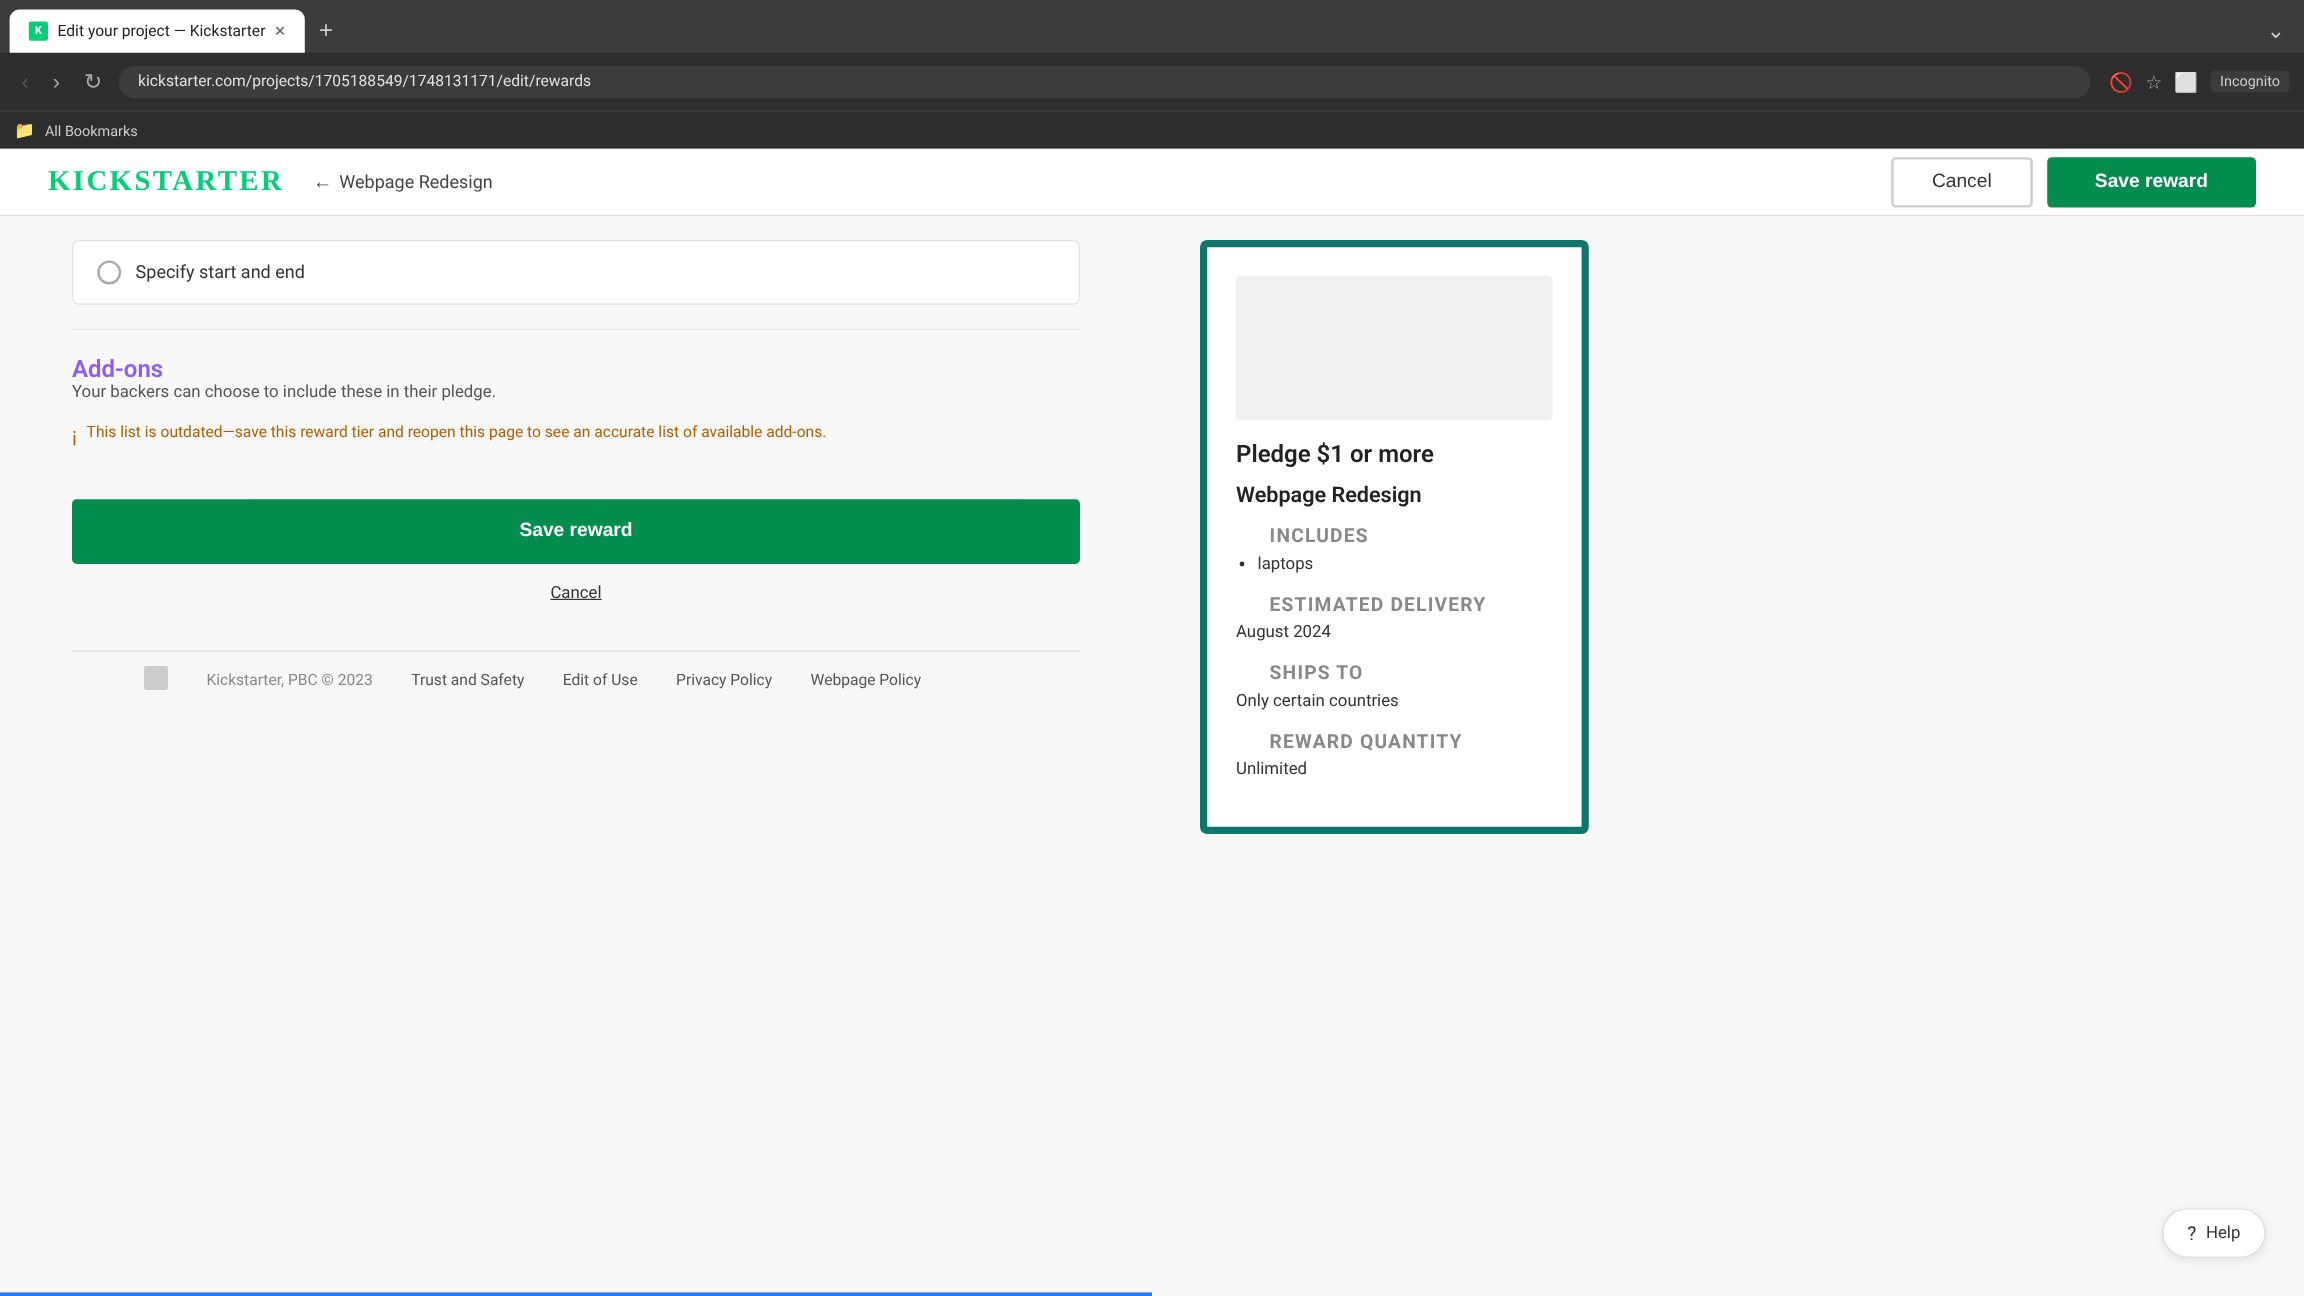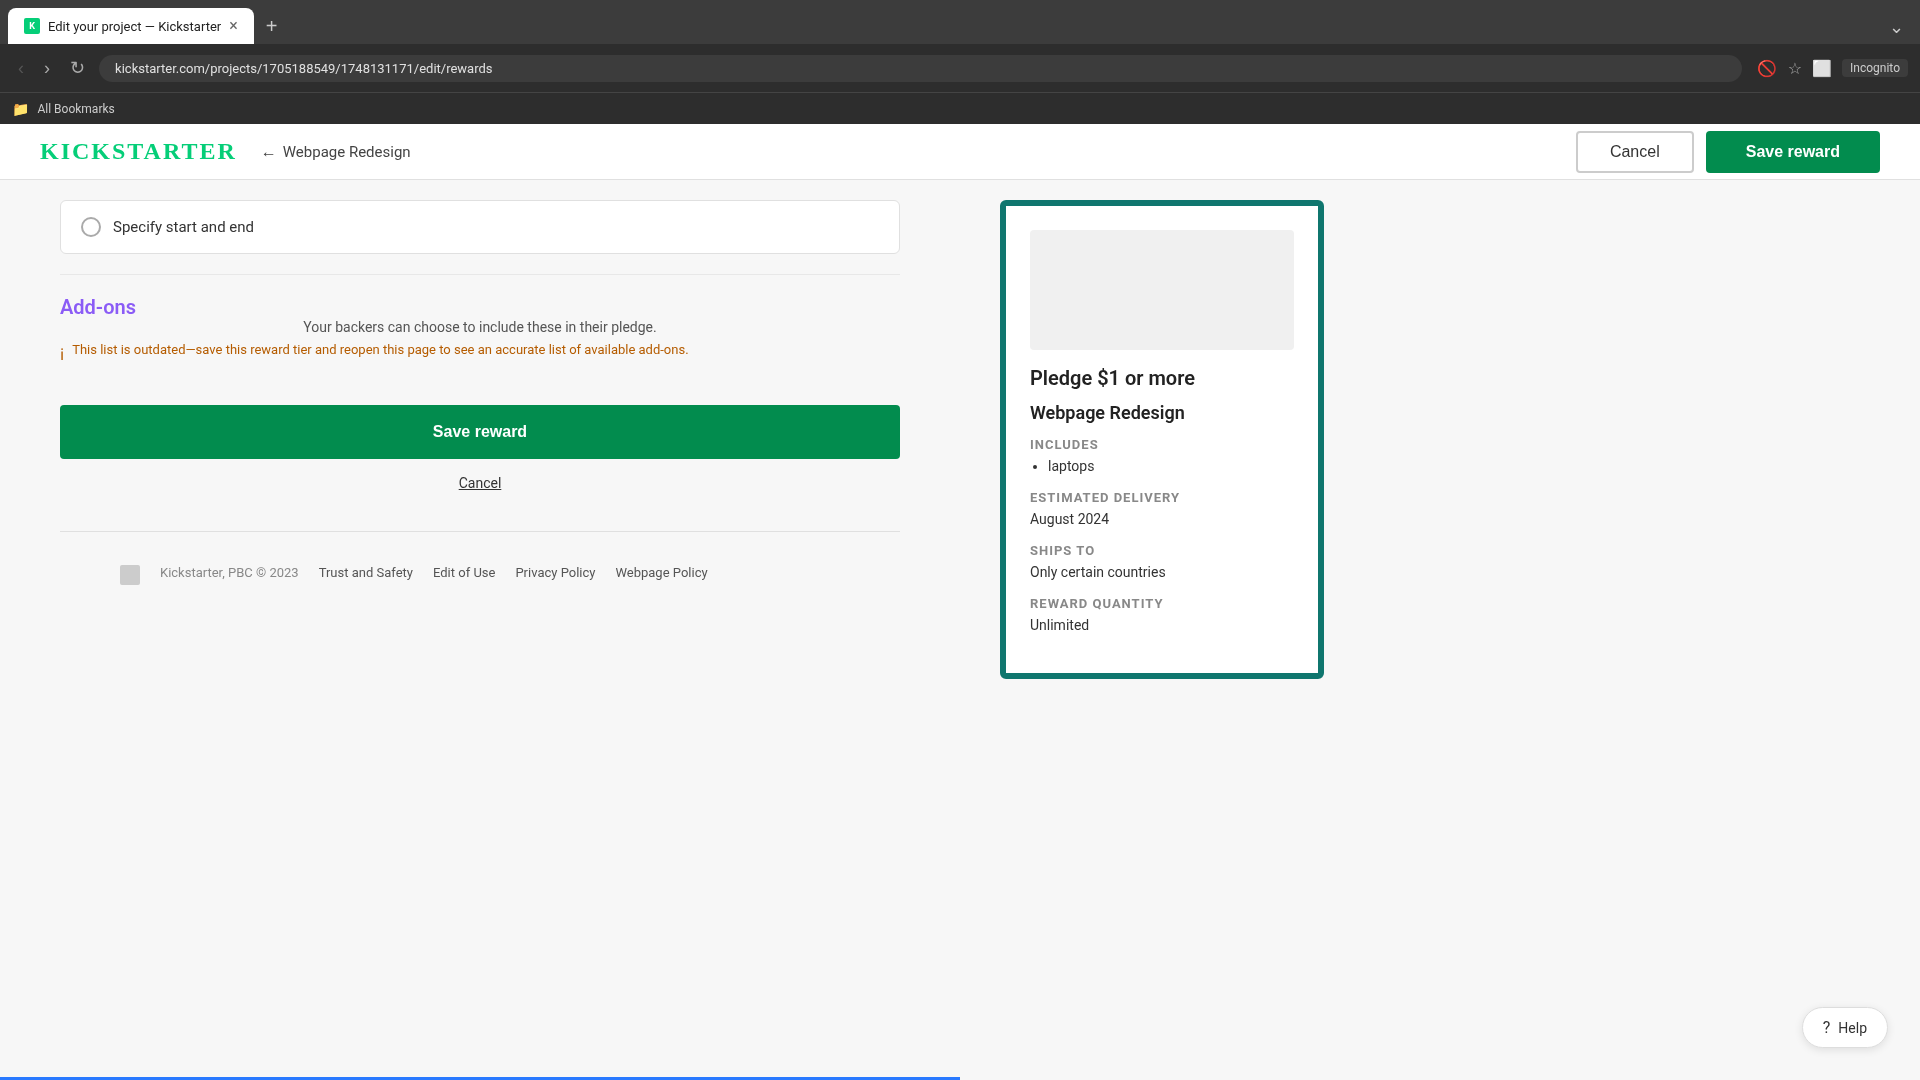--- a/index.html
+++ b/index.html
@@ -46,40 +46,40 @@
 
     
     .radio-option { display: flex; align-items: center; gap: 12px; border: 1px solid #e0e0e0; border-radius: 6px; padding: 16px 20px; margin: 20px 0; background: #fff; cursor: pointer; }
     .radio-circle { width: 20px; height: 20px; border-radius: 50%; border: 2px solid #aaa; background: #fff; flex-shrink: 0; }
     .radio-label { font-size: 15px; color: #333; }
 
     .divider { border: none; border-top: 1px solid #e8e8e8; margin: 20px 0; }
 
     
     .section-title { font-size: 20px; font-weight: 600; color: #8b5cf6; }
-    .section-desc { font-size: 14px; color: #555; margin-bottom: 7px; text-align: center; }
+    .section-desc { font-size: 14px; color: #555; margin-bottom: 18px; }
     .warning-box { display: flex; align-items: flex-start; gap: 8px; color: #b55c00; font-size: 13px; margin-bottom: 20px; }
     .warning-icon { font-size: 16px; margin-top: 1px; flex-shrink: 0; }
 
     
     .save-reward-form-btn { background: #028c4e; color: #fff; border: none; border-radius: 4px; padding: 18px; font-size: 16px; font-weight: 600; cursor: pointer; width: 100%; margin-top: 20px; }
     .cancel-form-link { display: block; text-align: center; color: #333; font-size: 14px; text-decoration: underline; margin-top: 16px; cursor: pointer; }
 
     
     .preview-sidebar { width: 324px; margin: 20px 40px; background: #fff; border: 6px solid #0f766e; border-radius: 6px; padding: 24px; height: fit-content; }
     .preview-empty { background: #f0f0f0; height: 120px; border-radius: 4px; margin-bottom: 16px; }
     .pledge-amount { font-size: 20px; font-weight: 600; color: #222; margin-bottom: 12px; }
     .reward-title { font-size: 18px; font-weight: 600; color: #222; margin-bottom: 14px; }
-    .preview-label { font-size: 13px; font-weight: 700; color: #888; letter-spacing: 1px; text-transform: uppercase; margin-bottom: 6px; }
+    .preview-label { font-size: 16px; font-weight: 700; color: #888; letter-spacing: 1px; text-transform: uppercase; margin-bottom: 6px; margin-left: 28px; }
     .preview-value { font-size: 14px; color: #333; margin-bottom: 16px; }
     .preview-value ul { list-style: disc; padding-left: 18px; }
     .preview-value li { font-size: 14px; color: #333; }
 
     
-    .footer { background: #f7f7f7; border-top: 1px solid #e0e0e0; padding: 33px 60px; display: flex; align-items: flex-start; gap: 20px; margin-top: 40px; }
+    .footer { background: #f7f7f7; border-top: 1px solid #e0e0e0; padding: 12px 60px; display: flex; align-items: flex-end; gap: 32px; margin-top: 40px; }
     .footer-logo { width: 20px; height: 20px; background: #ccc; border-radius: 2px; }
     .footer-copy { font-size: 13px; color: #888; }
     .footer-link { font-size: 13px; color: #555; text-decoration: none; cursor: pointer; }
 
     
     .help-btn { position: fixed; bottom: 32px; right: 32px; background: #fff; border: 1px solid #ddd; border-radius: 24px; padding: 10px 20px; display: flex; align-items: center; gap: 8px; font-size: 14px; color: #333; cursor: pointer; box-shadow: 0 2px 8px rgba(0,0,0,0.1); }
     .help-icon { font-size: 16px; }
 
     
     .progress-bar { position: fixed; bottom: 0; left: 0; width: 50%; height: 3px; background: #2979ff; }

